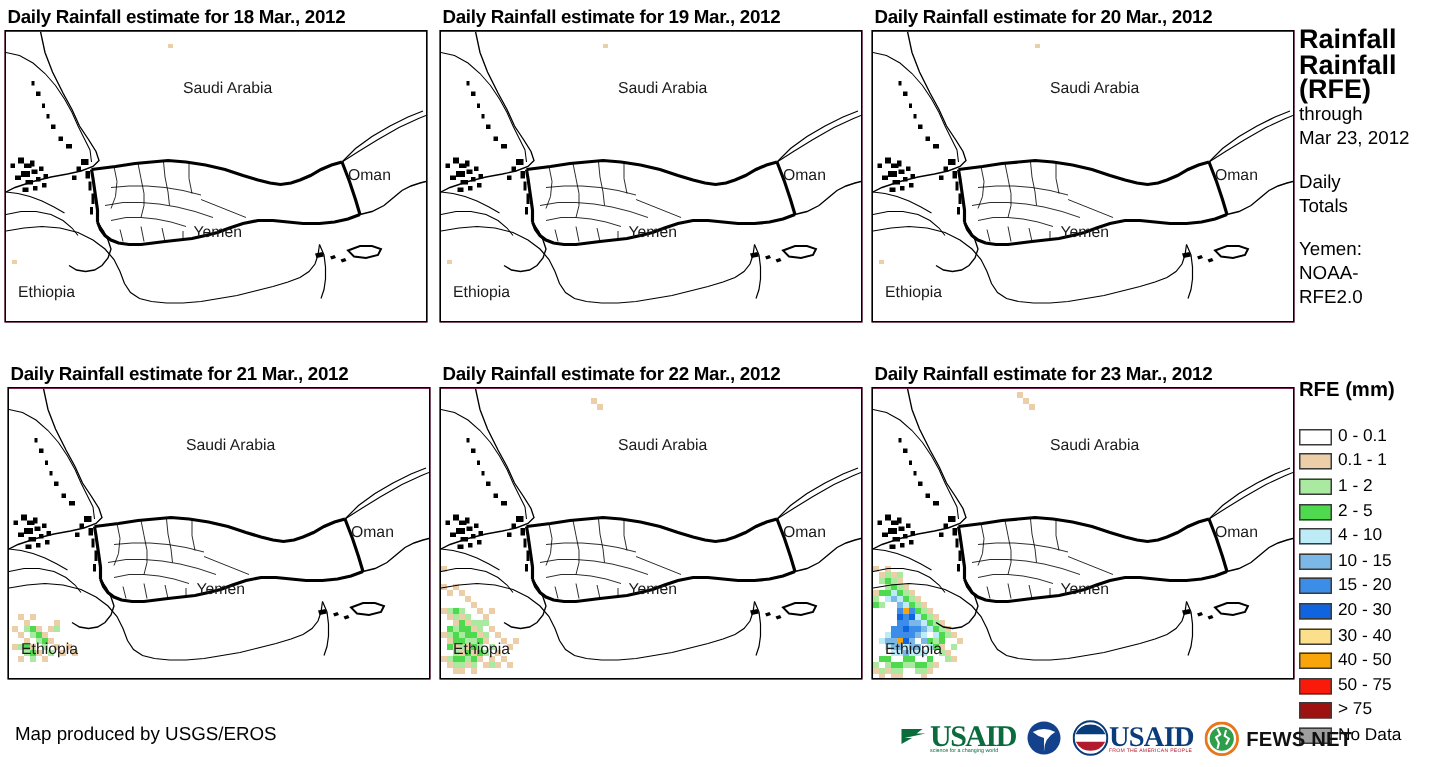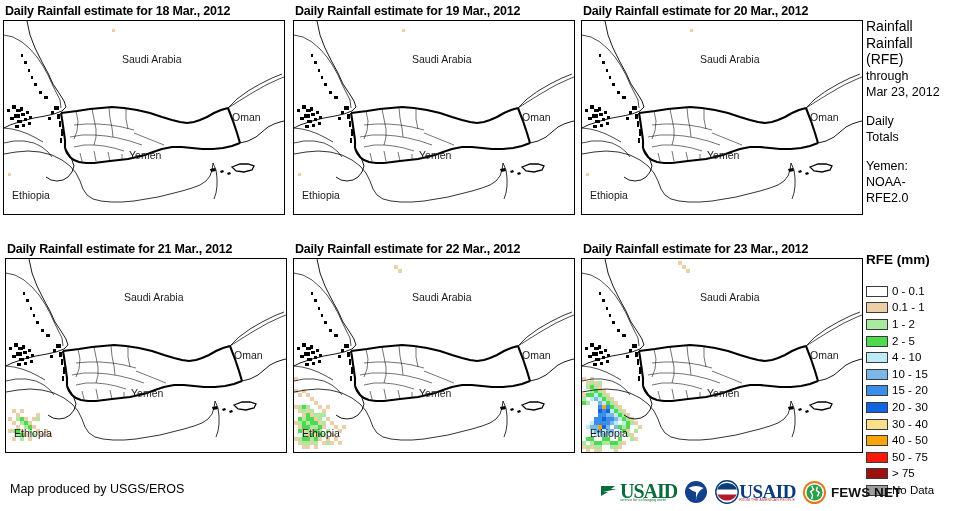--- a/index.html
+++ b/index.html
@@ -22,21 +22,21 @@
   .mapinner svg{display:block;width:100%;height:100%;}
 
   .clabel{
     position:absolute;font-size:10.5px;color:#1a1a1a;
     white-space:nowrap;pointer-events:none;
   }
 
   
   #sidebar{position:absolute;left:864px;top:0;width:103px;height:511px;}
   .side-title{
-    font-size:14px;font-weight:normal;line-height:16.5px;
+    font-size:18px;font-weight:bold;line-height:16.5px;
     margin:18px 16px 0 2px;
   }
   .side-sub{font-size:12.5px;line-height:16px;margin:0 0 0 2px;}
   .side-gap{height:13px;}
   .side-block{font-size:12.5px;line-height:16px;margin:0 0 0 2px;}
 
   
   #legend{position:absolute;left:2px;top:252px;width:101px;}
   .legend-title{font-size:13.5px;font-weight:bold;margin-bottom:16px;}
   .lrow{display:flex;align-items:center;height:16.6px;}

